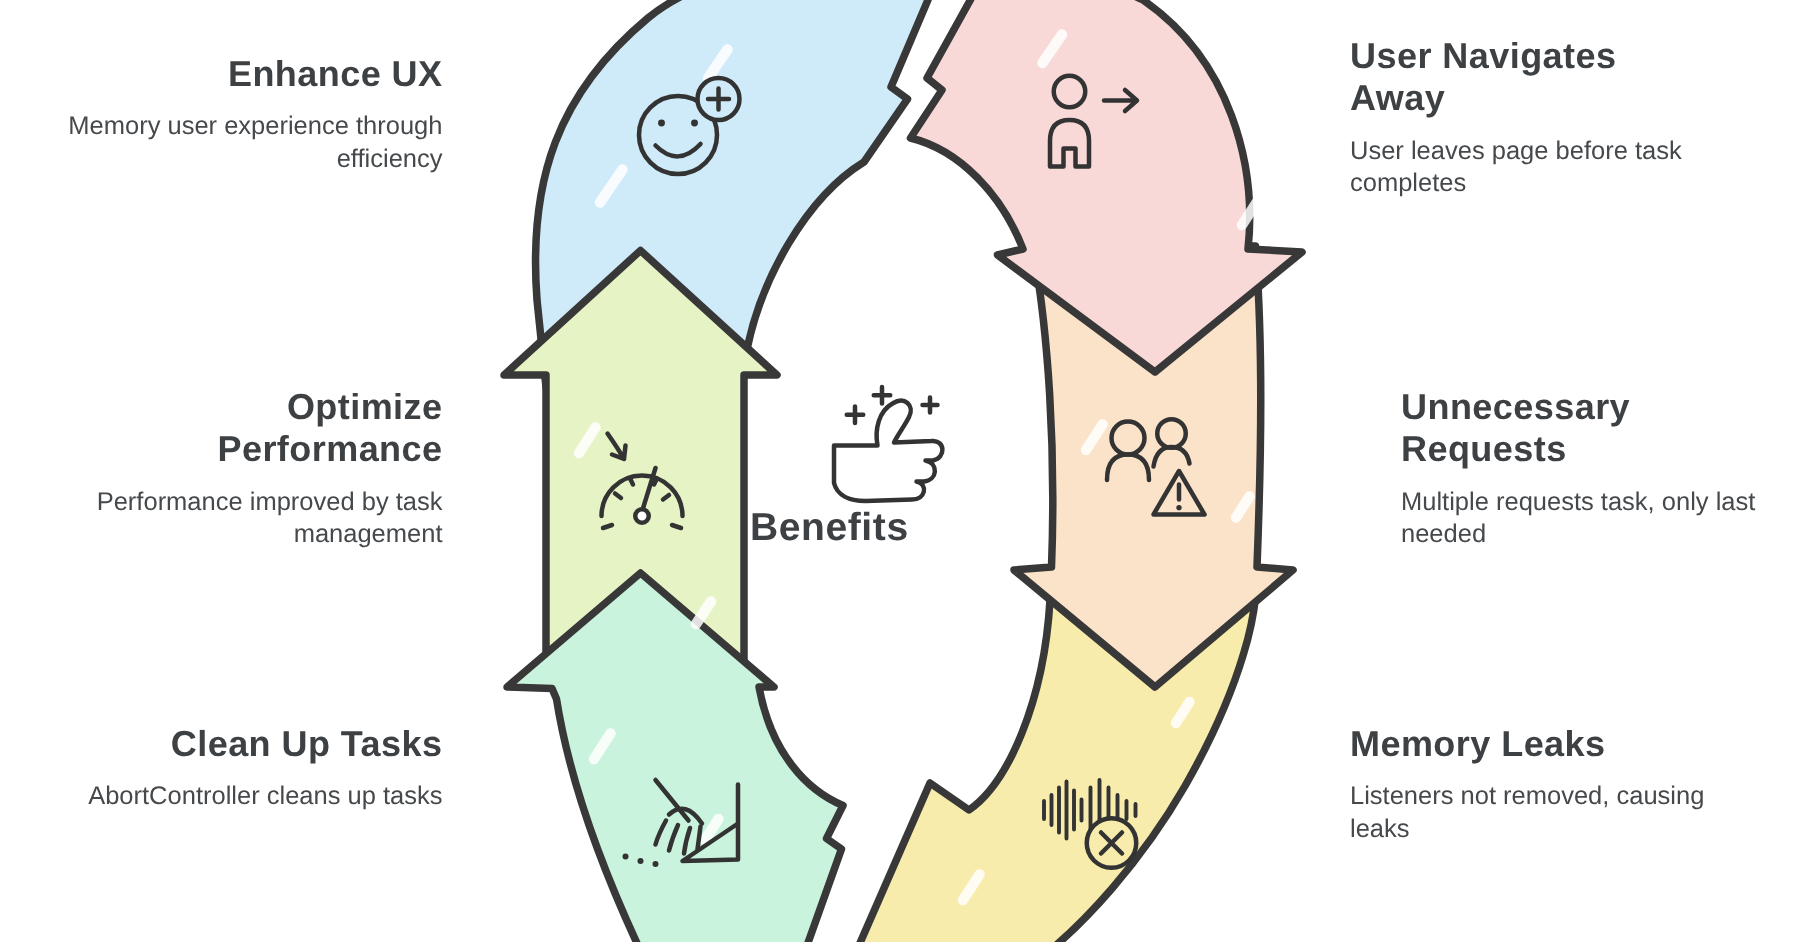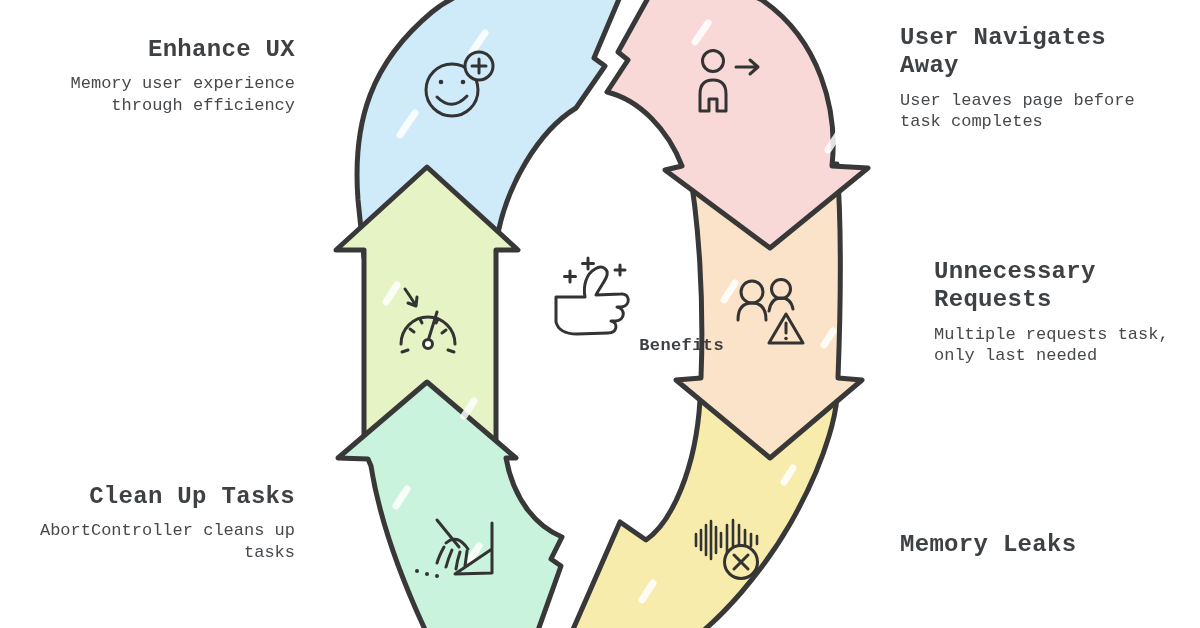--- a/index.html
+++ b/index.html
@@ -1,21 +1,21 @@
 <!DOCTYPE html>
 <html style="--color-outline: #383838; --color-icon: #333333; --color-text-title: #3e4144; --color-text-body: #46494c; --color-background: #ffffff;"><head>
 <meta charset="utf-8">
 <style>
   html,body{margin:0;padding:0;background:#fff;}
   .stage{
     position:relative;
     width:1200px;height:628px;
     overflow:hidden;
     background:var(--color-background,#fff);
-    font-family:Liberation Mono, monospace;
+    font-family:Liberation Sans, sans-serif;
   }
   svg.diagram{position:absolute;left:0;top:0;}
   .ring{stroke-width:5;stroke-linejoin:round;stroke-linecap:round;}
   .icon{fill:none;stroke-width:3;stroke-linecap:round;stroke-linejoin:round;}
   .spark{stroke:#ffffff;stroke-width:7;stroke-linecap:round;fill:none;opacity:.85;}
   .label-block{position:absolute;}
   .label-block h2{
     margin:0 0 9px 0;
     font-size:24px;line-height:1.18;font-weight:700;
     letter-spacing:.3px;
@@ -23,21 +23,21 @@
   }
   .label-block p{
     margin:0;
     font-size:17px;line-height:1.28;
     color:var(--color-text-body,#46494c);
   }
   .label-block.left{text-align:right;}
   .label-block.right{text-align:left;}
   .center-label{
     position:absolute;left:500px;top:336px;width:224px;
-    text-align:right;font-size:17px;font-weight:700;letter-spacing:.4px;
+    text-align:left;font-size:26px;font-weight:700;letter-spacing:.4px;
     color:var(--color-text-title,#3e4144);
   }
 </style>
 </head>
 <body>
 
 <div class="stage">
 
   <svg class="diagram" width="1200" height="628" viewBox="0 0 1200 628">
 
@@ -132,35 +132,40 @@
       <path d="M588,269 v-11 M582.5,263.5 h11"></path>
       <path d="M620,275 v-10 M615,270 h10"></path>
     </g>
   </svg>
 
   <div class="label-block left" style="left:35px;top:36px;width:260px;">
     <h2>Enhance UX</h2>
     <p>Memory user experience through efficiency</p>
   </div>
 
+  <div class="label-block left" style="left:35px;top:258px;width:260px;">
+    <h2>Optimize Performance</h2>
+    <p>Performance improved by task management</p>
+  </div>
 
   <div class="label-block left" style="left:30px;top:483px;width:265px;">
     <h2>Clean Up Tasks</h2>
     <p>AbortController cleans up tasks</p>
   </div>
 
   <div class="label-block right" style="left:900px;top:24px;width:240px;">
     <h2>User Navigates Away</h2>
     <p>User leaves page before task completes</p>
   </div>
 
   <div class="label-block right" style="left:934px;top:258px;width:240px;">
     <h2>Unnecessary Requests</h2>
     <p>Multiple requests task, only last needed</p>
   </div>
 
-  <div class="label-block right" style="left:900px;top:483px;width:240px;margin-top:48px;">
+  <div class="label-block right" style="left:900px;top:483px;width:240px;">
     <h2>Memory Leaks</h2>
+    <p>Listeners not removed, causing leaks</p>
   </div>
 
   <div class="center-label">Benefits</div>
 
 </div>
 
 </body></html>

